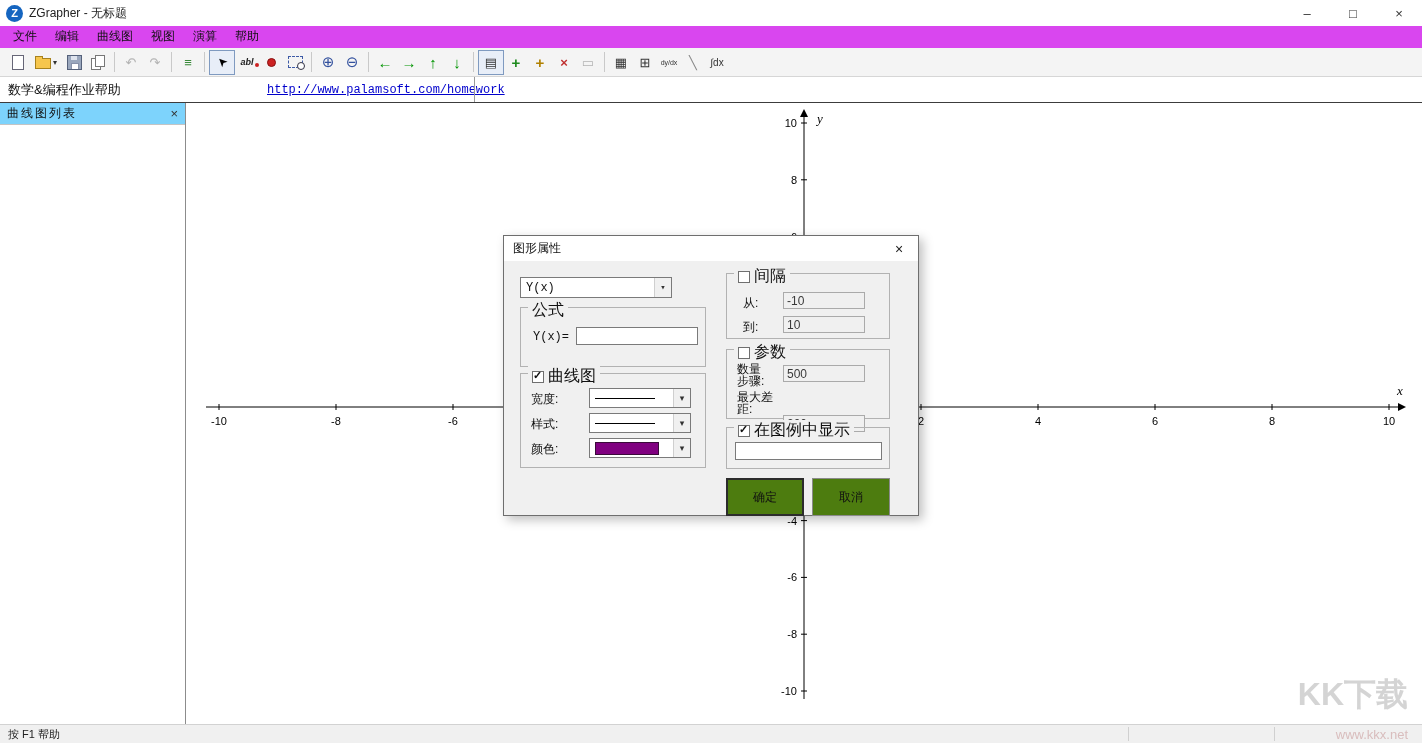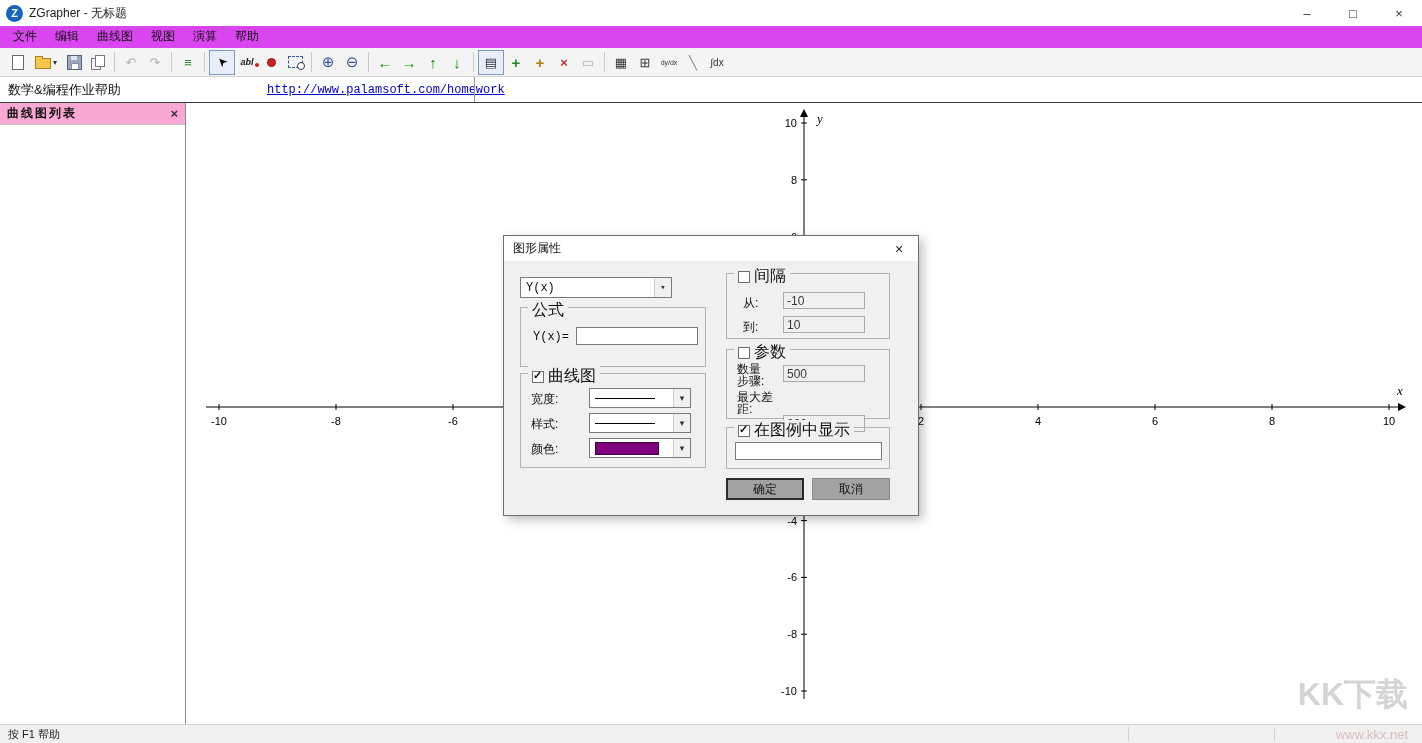--- a/index.html
+++ b/index.html
@@ -65,21 +65,21 @@
           border-bottom:1px solid #3c3c3c;display:flex;align-items:center;}
   .btitle{font-weight:normal;font-size:13px;margin-left:8px;}
   .blink{position:absolute;left:267px;font-size:12px;color:#0000cc;text-decoration:underline;
          font-family:"Liberation Mono",monospace;cursor:pointer;}
   .bdiv{position:absolute;left:474px;top:0;bottom:0;width:1px;background:#9a9a9a;}
 
   
   .sidebar{position:absolute;top:103px;left:0;width:185px;bottom:18px;background:#fff;
            border-right:1px solid #8c8c8c;}
   .sheader{height:21px;display:flex;align-items:center;font-size:12px;padding:0 7px;
-           border-bottom:1px solid #c4c4c4;background:#f9a8d4;letter-spacing:2px;font-weight:bold;}
+           border-bottom:1px solid #c4c4c4;background:#7dd3fc;letter-spacing:2px;}
   .sclose{margin-left:auto;font-size:13px;color:#333;letter-spacing:0;cursor:default;}
 
   
   .graph-area{position:absolute;top:103px;left:186px;right:0;bottom:18px;background:#fff;}
   .graph-area svg{display:block;}
 
   
   .dialog{position:absolute;left:503px;top:235px;width:414px;height:279px;background:#f0f0f0;
           border:1px solid #6e6e6e;box-shadow:4px 4px 10px rgba(0,0,0,0.25);z-index:20;}
   .dtitle{height:25px;background:#fff;display:flex;align-items:center;font-size:12px;padding-left:9px;}
@@ -97,21 +97,21 @@
            align-items:center;gap:4px;font-size:16px;white-space:nowrap;}
   .cb{width:12px;height:12px;background:#fff;border:1px solid #6f6f6f;position:relative;
       display:inline-block;flex:none;box-sizing:border-box;}
   .cb.checked::after{content:"✓";position:absolute;left:0px;top:-3px;font-size:11px;color:#111;font-weight:bold;}
   .dlabel{position:absolute;font-size:12px;color:#111;white-space:nowrap;}
   .dinput{position:absolute;border:1px solid #7a7a7a;background:#fff;font-size:12px;padding:0 3px;
           font-family:"Liberation Sans",sans-serif;box-sizing:border-box;outline:none;}
   .dinput.gray{background:#f0f0f0;border-color:#aaa;color:#3a3a3a;}
   .lineprev{height:1px;background:#000;width:60px;}
   .swatch{width:62px;height:11px;border:1px solid #3a0a3a;}
-  .dbtn{position:absolute;width:78px;height:22px;background:#a3a3a3;border:1px solid #8a8a8a;
+  .dbtn{position:absolute;width:78px;height:38px;background:#4d7c0f;border:1px solid #8a8a8a;
         font-size:12px;display:flex;align-items:center;justify-content:center;box-sizing:border-box;cursor:default;}
   .dbtn.default{border:1px solid #2c2c2c;box-shadow:inset 0 0 0 1px #2c2c2c;}
 
   
   .statusbar{position:absolute;left:0;right:0;bottom:0;height:18px;background:#f0f0f0;
              border-top:1px solid #d2d2d2;font-size:11px;display:flex;align-items:center;
              padding-left:8px;color:#222;}
   .ssep{position:absolute;top:2px;bottom:2px;width:1px;background:#d0d0d0;}
 
   

